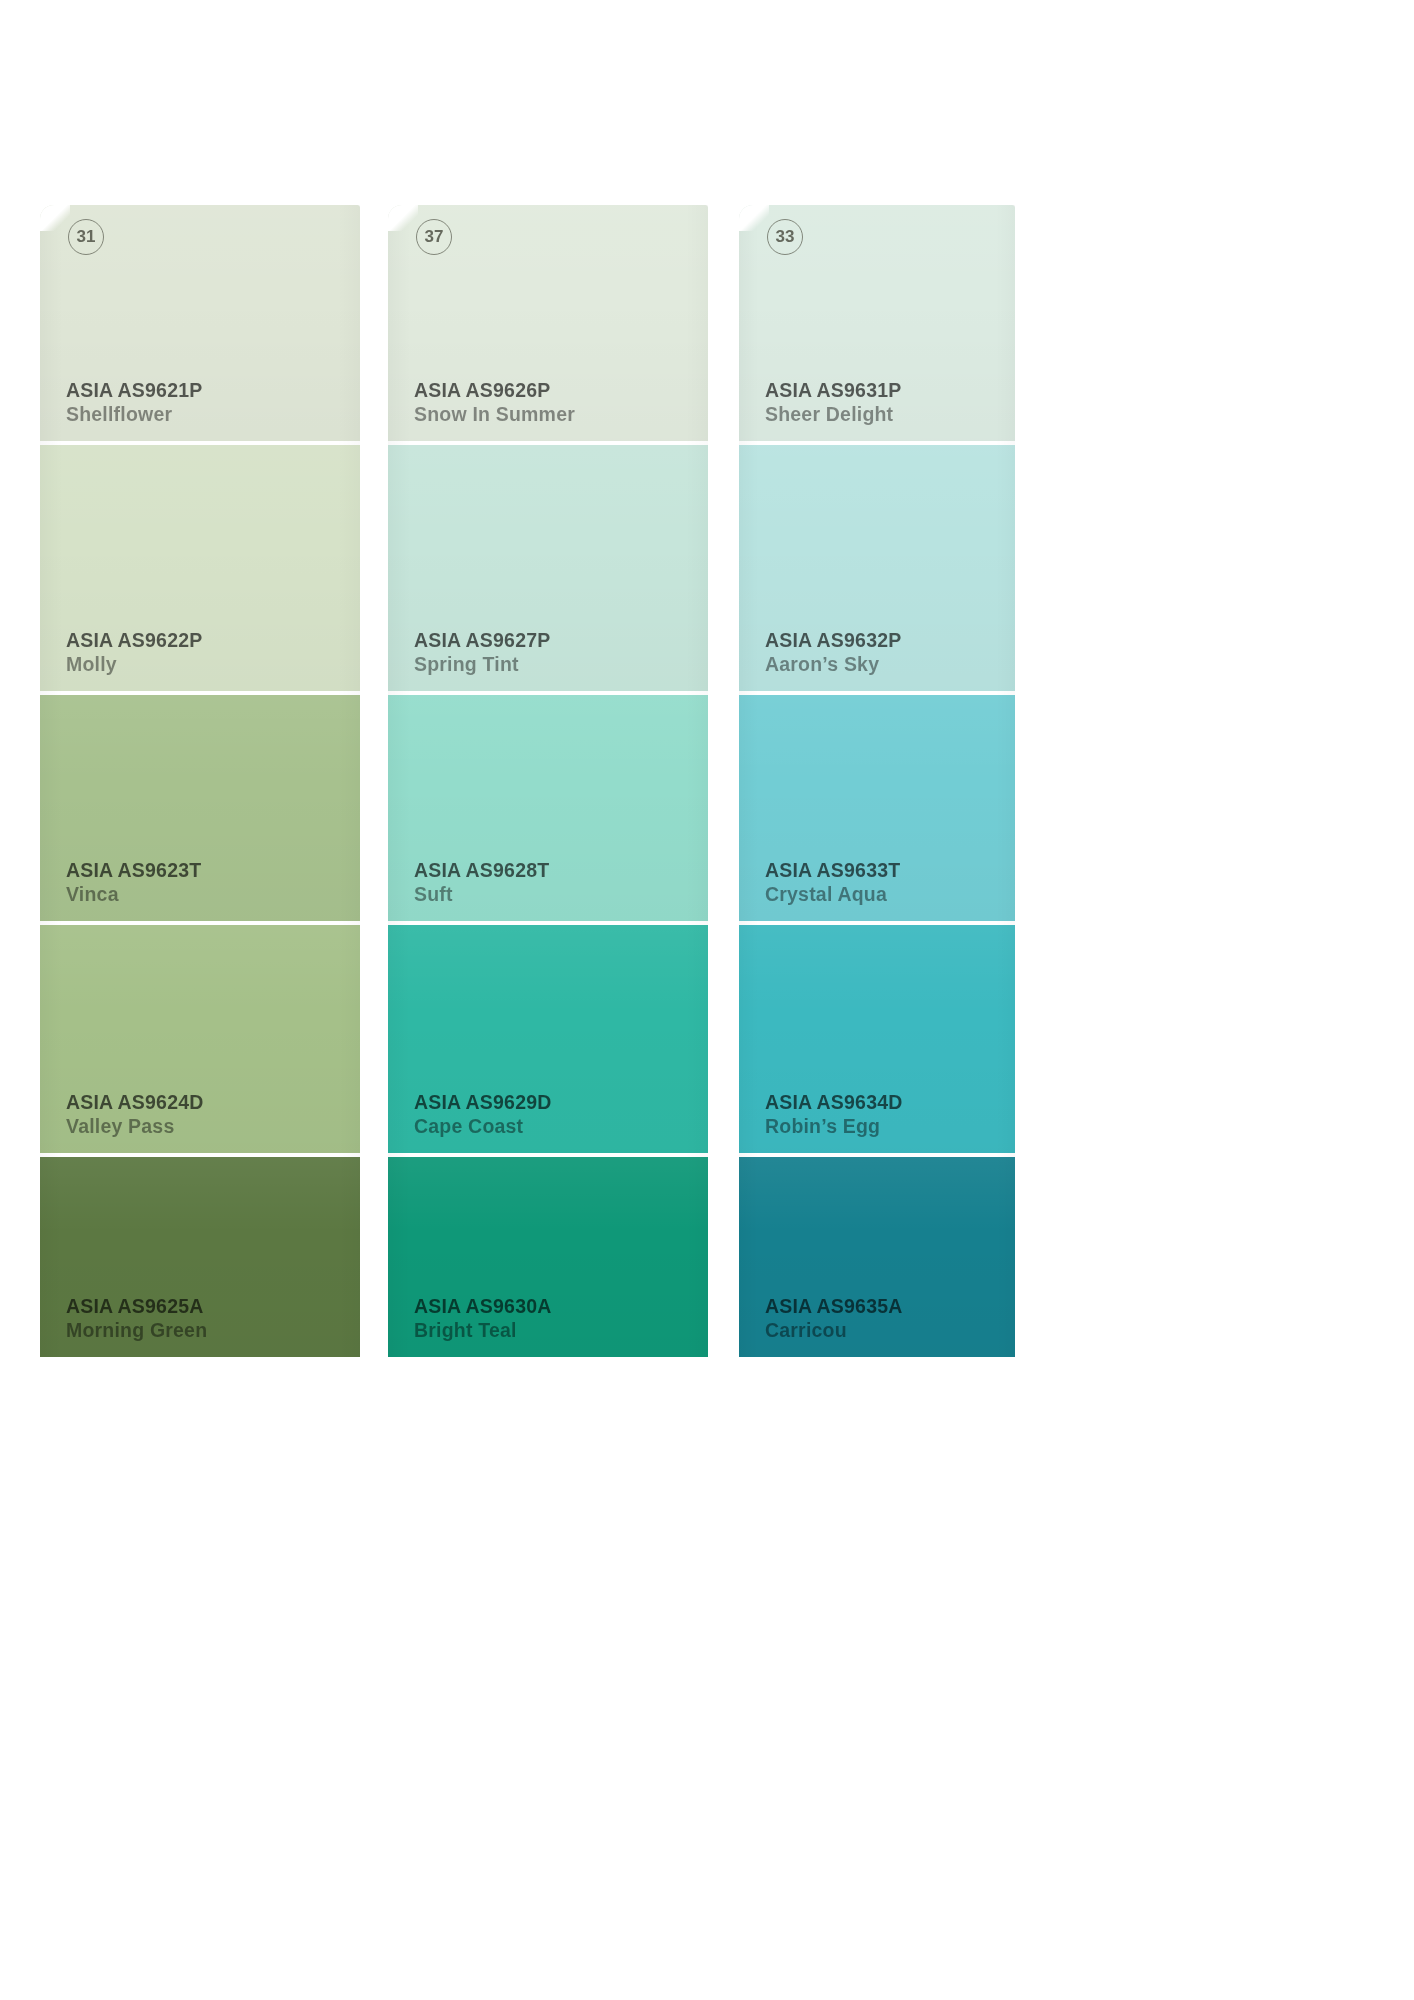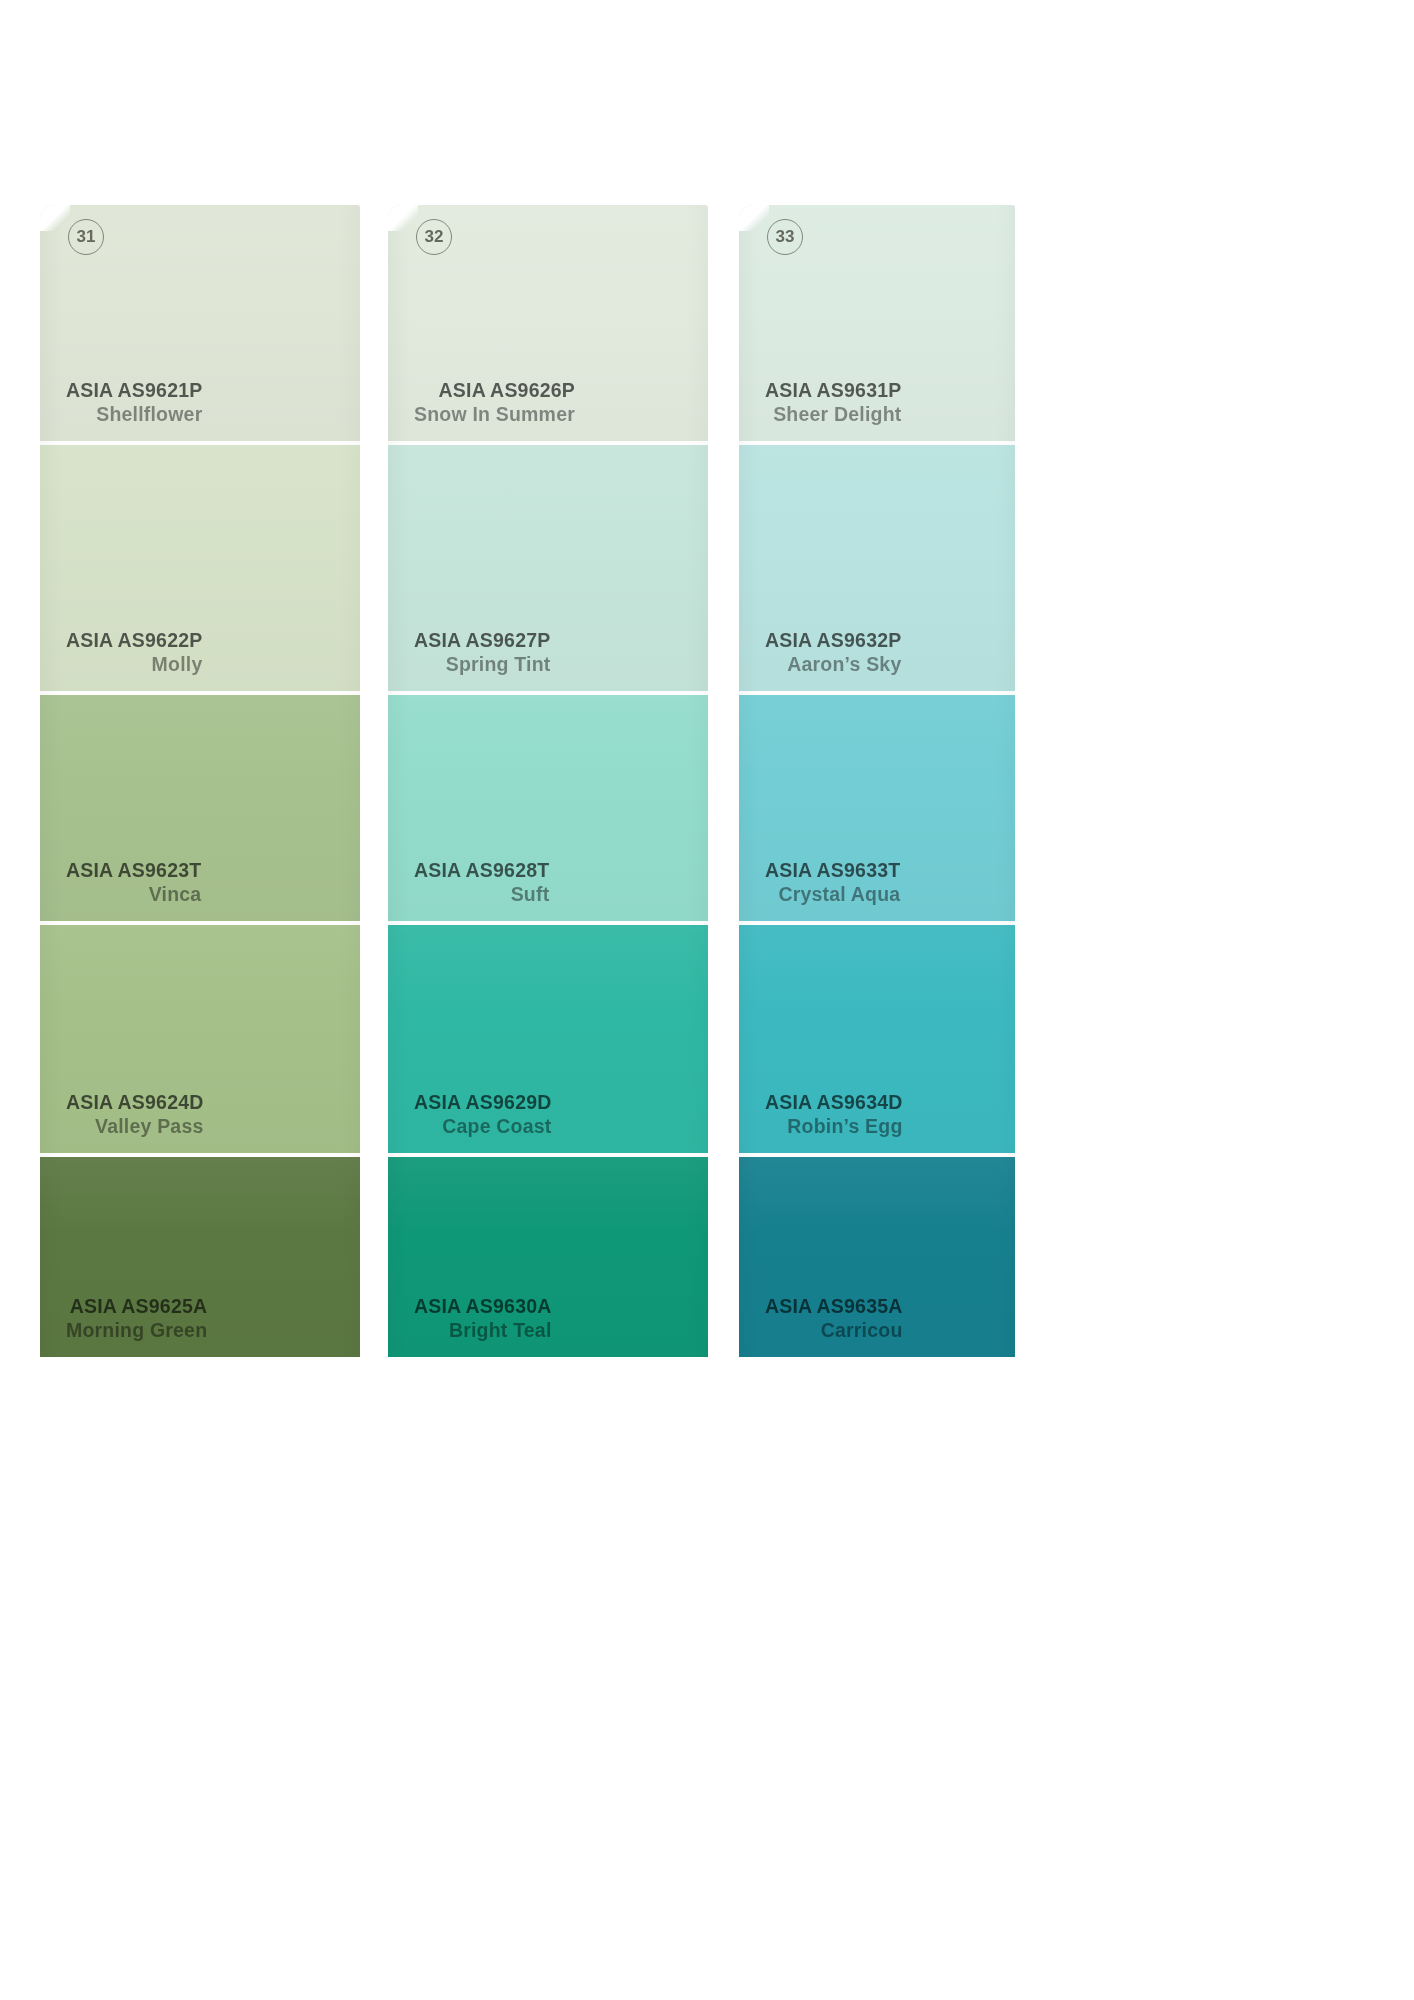--- a/index.html
+++ b/index.html
@@ -20,21 +20,20 @@
     inset: 0;
     background: #ffffff;
   }
 
   .strip {
     position: absolute;
     top: 205px;
     width: 320px;
     height: 1152px;
     background: #ffffff;
-    text-align: right;
   }
 
   #strip-31 { left: 40px; }
   #strip-32 { left: 388px; }
   #strip-33 { left: 739px; }
 
   
   .strip .bands {
     position: absolute;
     inset: 0;
@@ -208,21 +207,21 @@
         <div class="band dark" style="height: 200px; background: rgb(15, 152, 120);">
           <div class="band-sheen"></div>
           <div class="band-label">
             <div class="code">ASIA AS9630A</div>
             <div class="name">Bright Teal</div>
           </div>
         </div>
       </div>
       <div class="grain"></div>
       <div class="curl"></div>
-      <div class="badge">32</div>
+      <div class="badge">37</div>
     </div>
     <div class="strip" id="strip-33" style="left: 739px; top: 205px; width: 276px;">
       <div class="bands">
         <div class="band" style="height: 236px; background: rgb(220, 235, 226);">
           <div class="band-sheen"></div>
           <div class="band-label">
             <div class="code">ASIA AS9631P</div>
             <div class="name">Sheer Delight</div>
           </div>
         </div>

